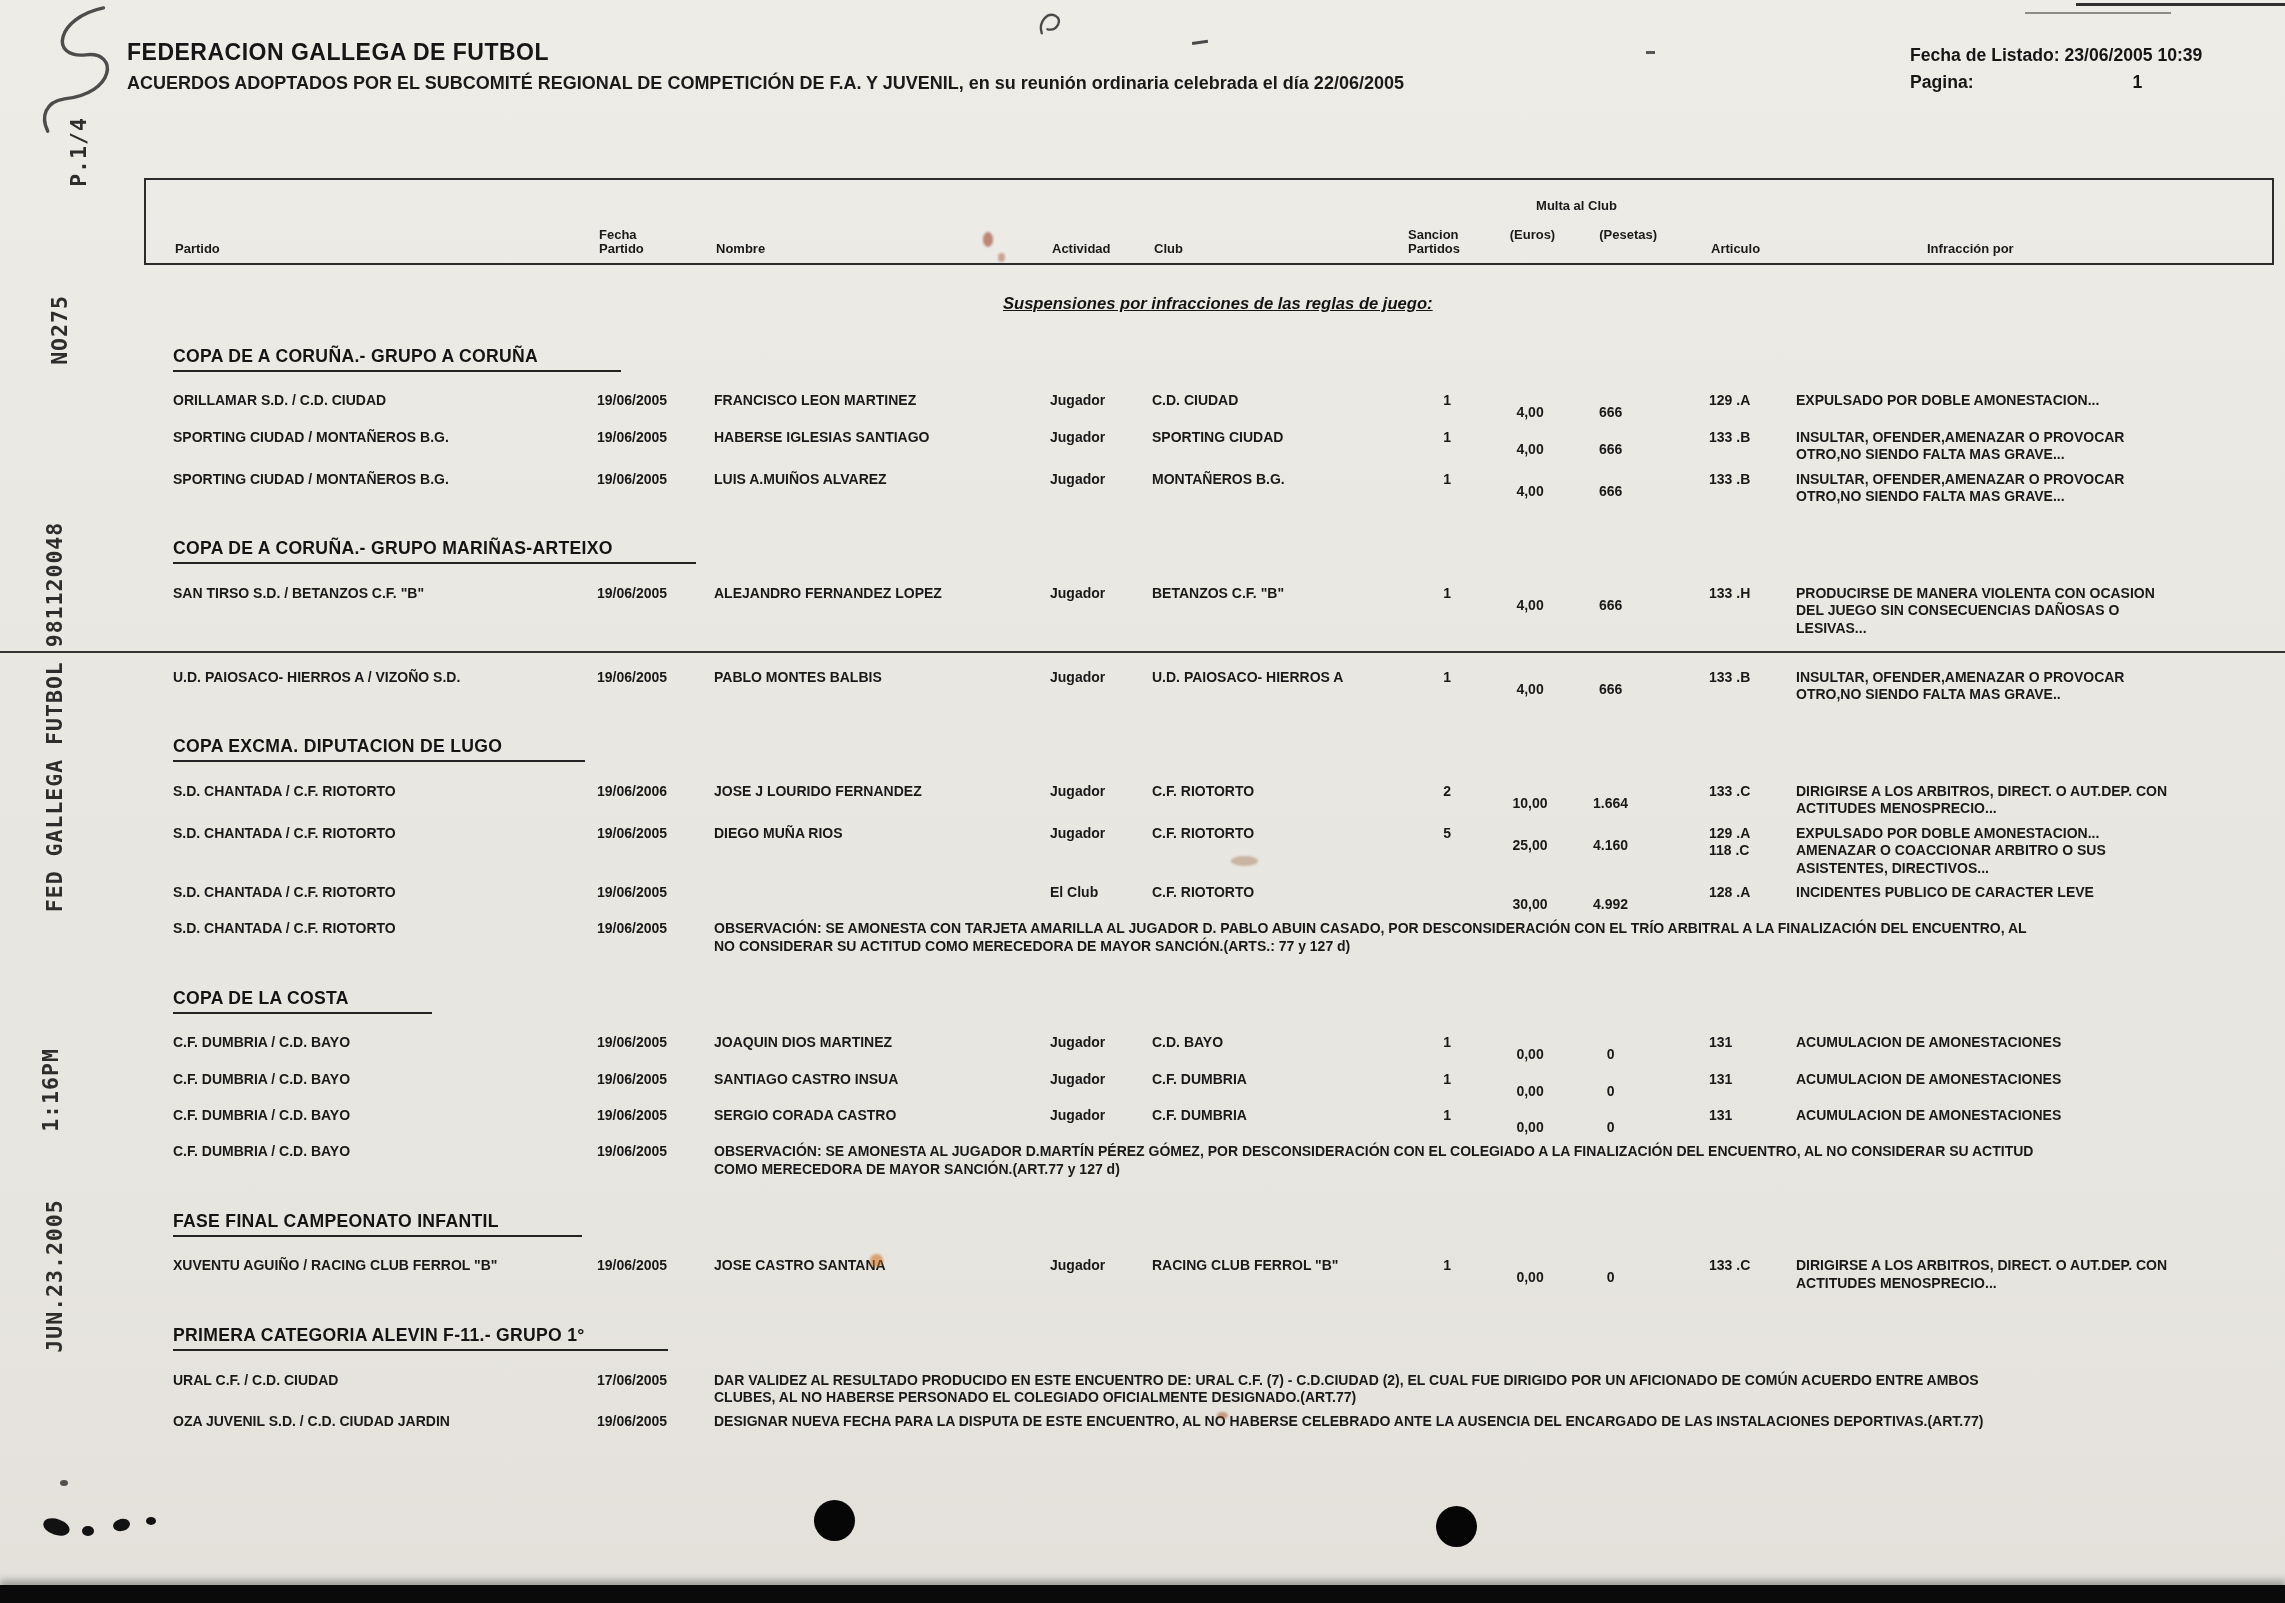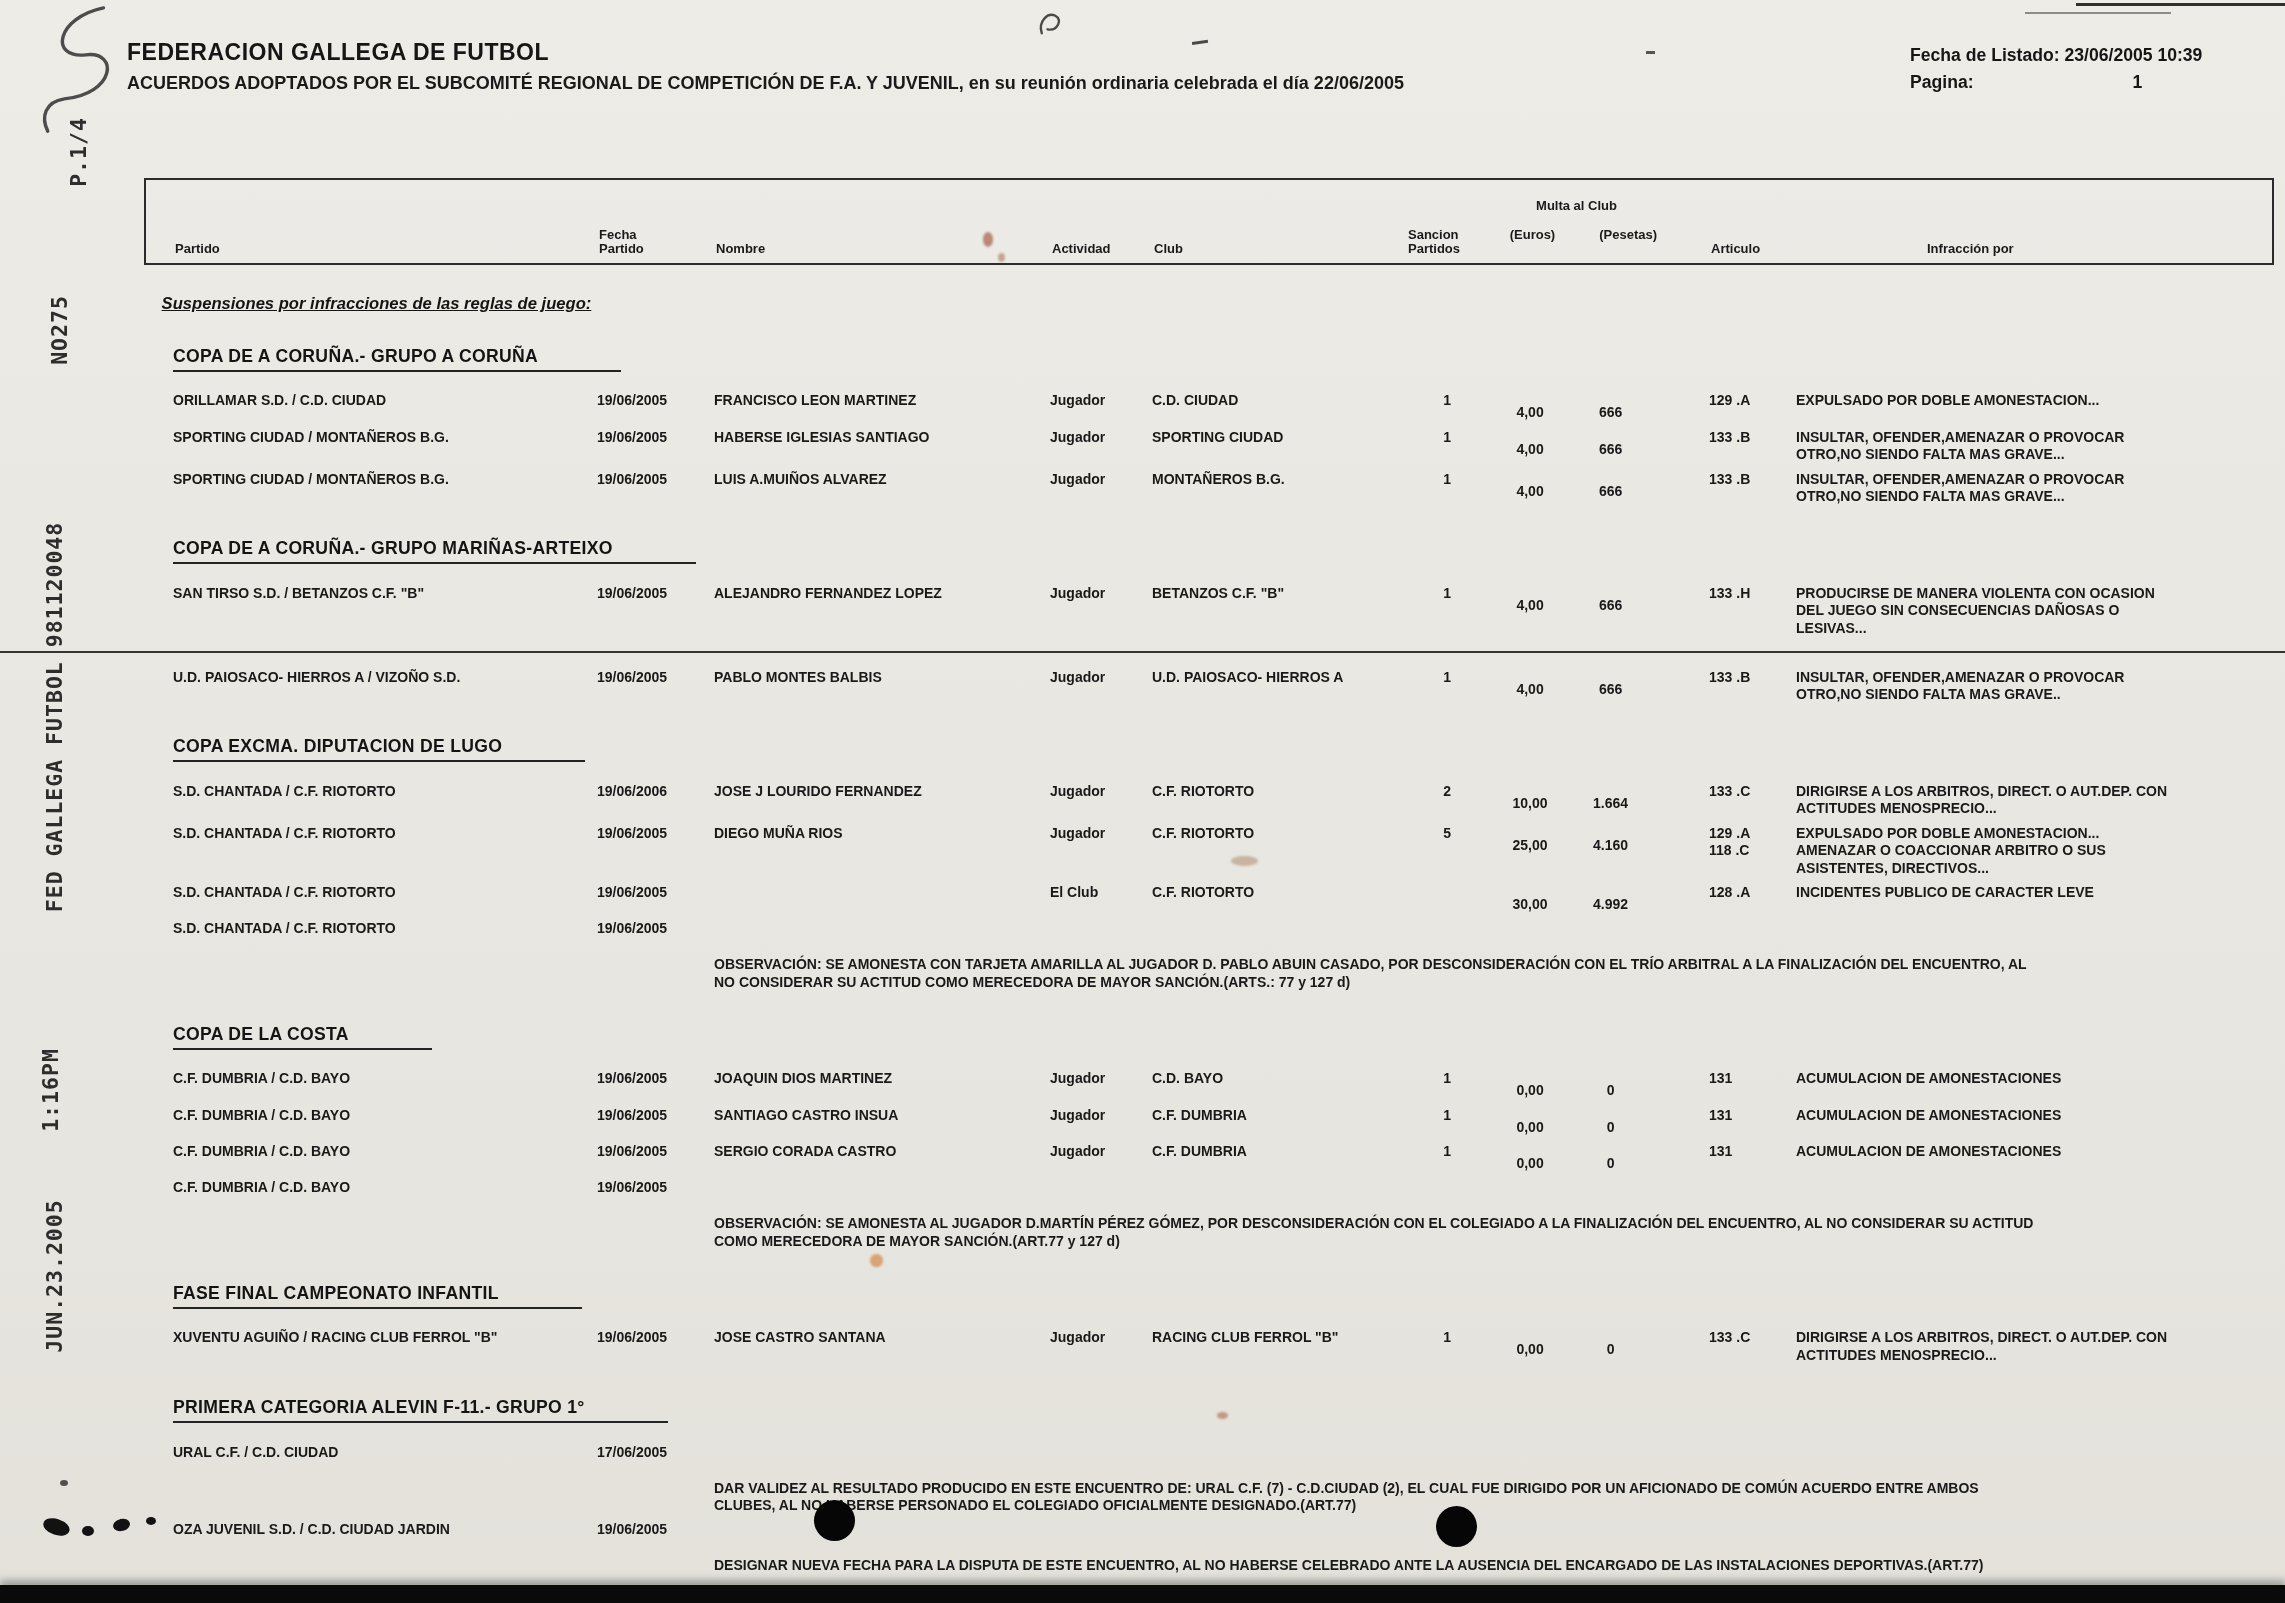--- a/index.html
+++ b/index.html
@@ -45,37 +45,37 @@
   .thead-box .grid { align-items:end; }
   .hc { font-size:13px; font-weight:bold; white-space:pre-line; line-height:1.1; color:#1a1a1a; }
   .hc.sancion { }
   .hc.multa { grid-column:7 / 9; text-align:center; }
   .hc.multa .multa-sub { display:flex; justify-content:space-between; padding-left:13.7px; }
   .hc.articulo { padding-left:54px; }
   .hc.infraccion { padding-left:129px; }
 
   .intro {
     margin:29px 0 5.9px 17.6px; font-size:16.6px; font-weight:bold; font-style:italic;
-    text-decoration:underline; color:#141414;
+    text-decoration:underline; color:#141414;text-align:center;
   }
 
   .section-title {
     display:inline-block; font-size:17.6px; font-weight:bold; color:#141414;
     border-bottom:2px solid #232323; padding:0 83px 2.9px 0; margin:26px 0 20.5px 29px;
     letter-spacing:0.3px;
   }
   .section { }
 
   .row { font-size:14px; font-weight:bold; line-height:1.25; margin-bottom:6.8px; color:#191919; }
   .c { padding-right:5.9px; white-space:pre-line; }
   .c.sancion { text-align:center; }
   .c.euros, .c.pesetas { text-align:center;margin-top:12px; }
   .c.articulo { padding-left:54px; }
   .c.infraccion { padding-right:39px; }
-  .c.note { grid-column:3 / -1; padding-right:35px;margin-top:36px; }
+  .c.note { grid-column:3 / -1; padding-right:35px; }
 
   .full-divider {
     position:relative; left:-144px; width:2286px; height:0;
     border-top:2px solid #343434; margin:13.7px 0 15.6px;
   }
 
   
   .pen-mark { position:absolute; left:33px; top:3.9px; }
   .squiggle2 { position:absolute; left:1034px; top:7.8px; }
   .top-line-a { position:absolute; right:0; top:2.9px; width:210px; height:2.9px; background:#303030; }

